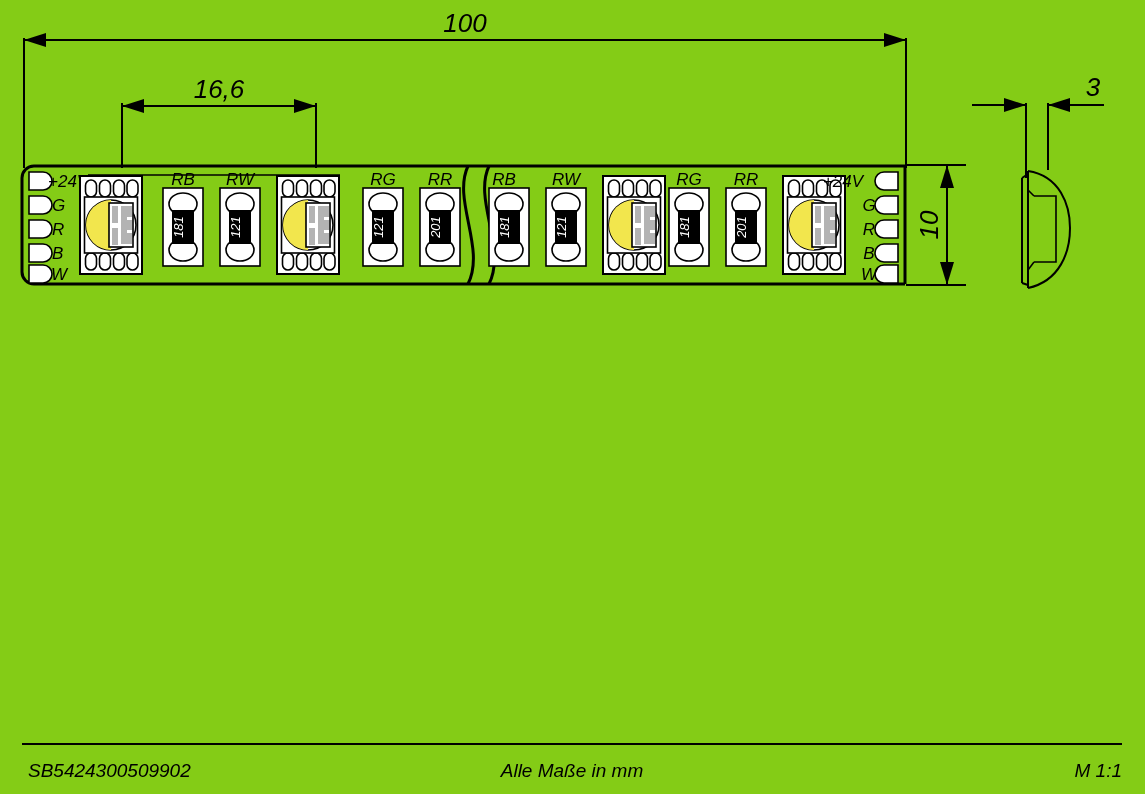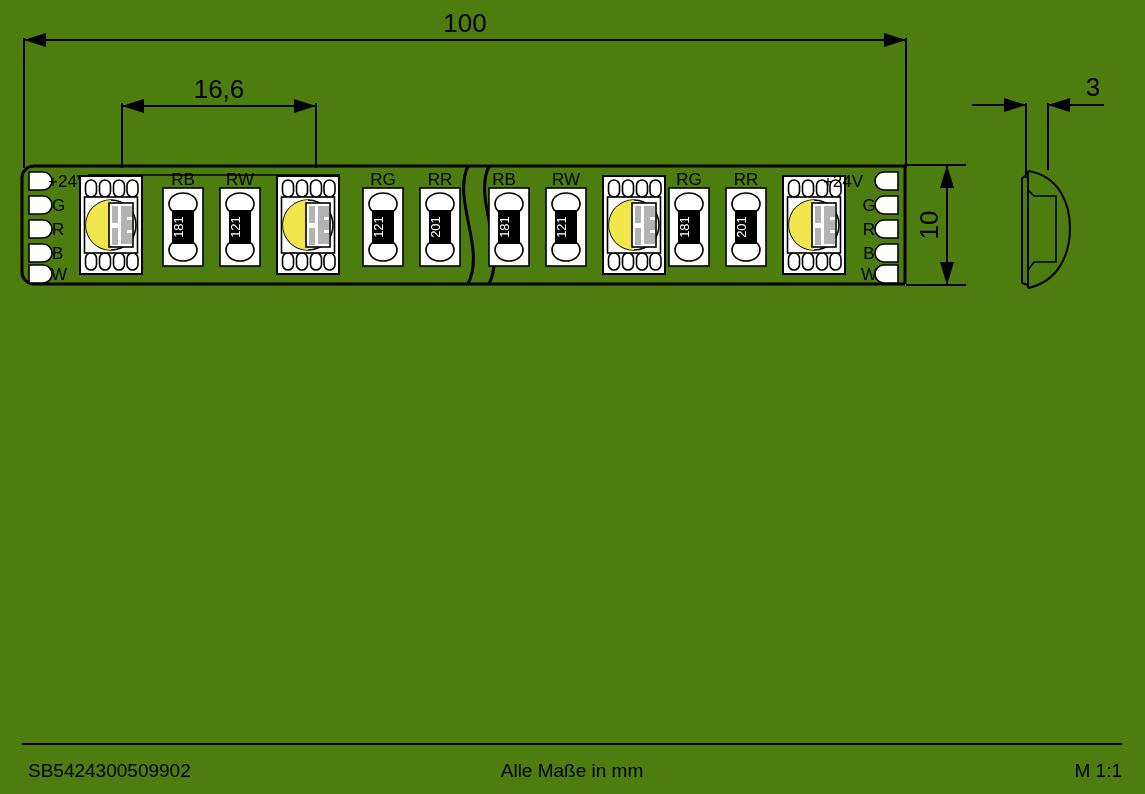--- a/index.html
+++ b/index.html
@@ -9,22 +9,23 @@
     background: #ffffff;
   }
   body {
     font-family: "Liberation Sans", sans-serif;
     color: #000000;
   }
   #canvas {
     position: relative;
     width: 1145px;
     height: 794px;
-    background: #4d7c0f;
+    background: #84cc16;
     overflow: hidden;
+    font-style: italic;
   }
   #drawing {
     position: absolute;
     left: 0;
     top: 0;
     width: 1145px;
     height: 794px;
   }
   .dim-text {
     font-family: "Liberation Sans", sans-serif;

